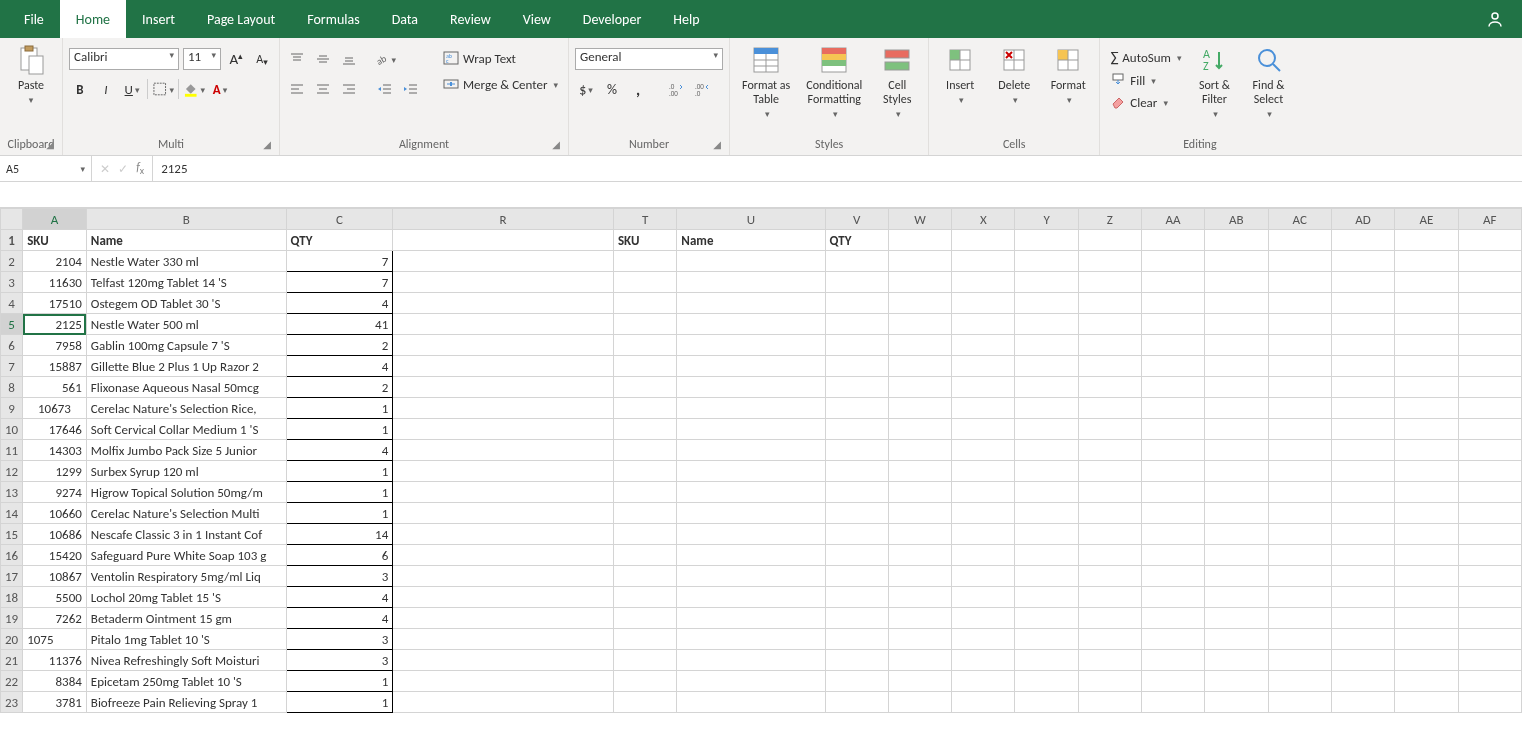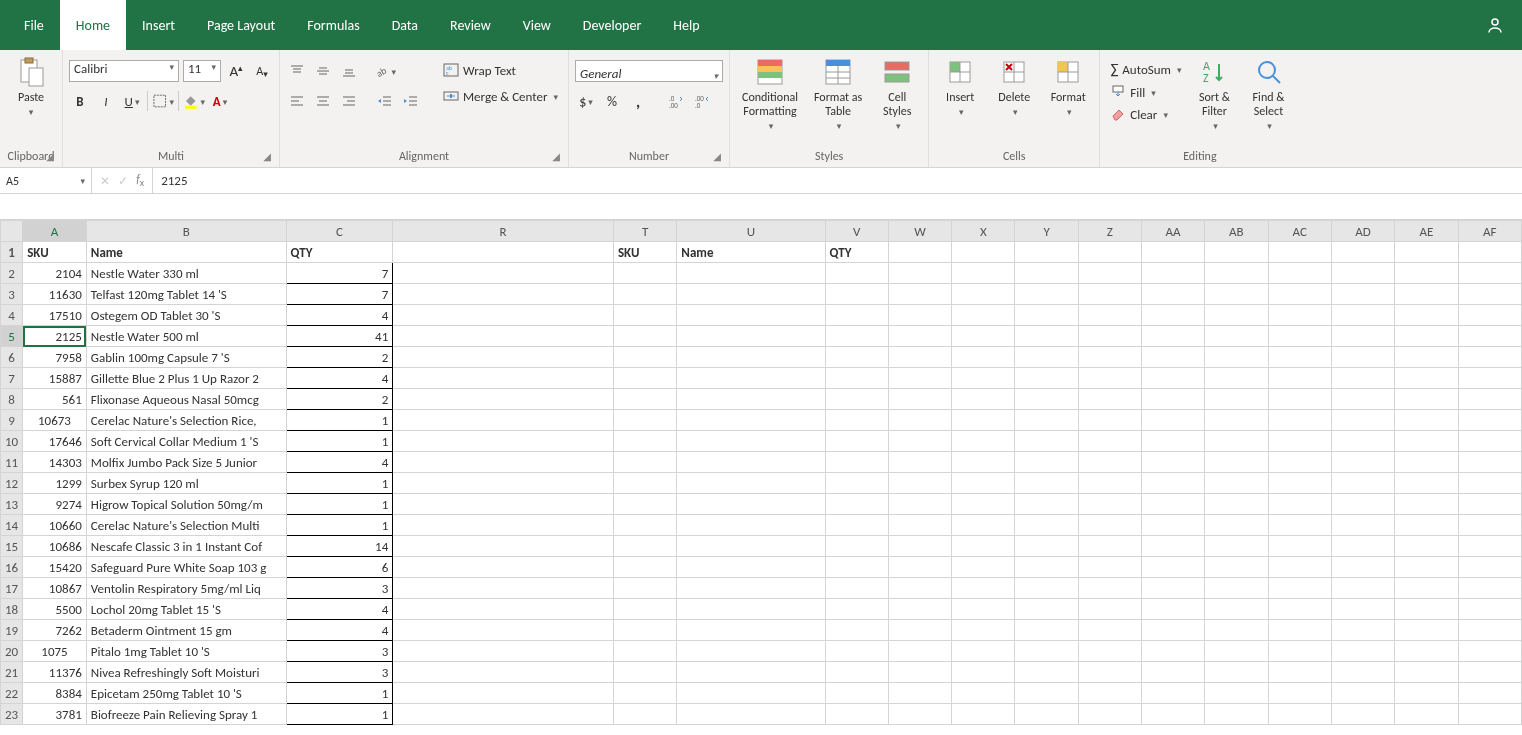--- a/index.html
+++ b/index.html
@@ -1,19 +1,19 @@
 <!DOCTYPE html>
 <html><head>
 <meta charset="utf-8">
 <style>
   * { box-sizing: border-box; margin: 0; padding: 0; }
   body { font-family: "Segoe UI", Calibri, Arial, sans-serif; font-size: 13px; color: #333; background: #fff; overflow: hidden; width: 1522px; height: 735px; }
 
   
-  .tabs { background: #217346; height: 50px; display: flex; align-items: stretch; color: #fff; padding: 0 8px; }
+  .tabs { background: #217346; height: 38px; display: flex; align-items: stretch; color: #fff; padding: 0 8px; }
   .tab { padding: 0 16px; display: flex; align-items: center; font-size: 14px; cursor: pointer; }
   .tab.active { background: #fff; color: #217346; }
   .tell-me { display: flex; align-items: center; gap: 6px; margin-left: 8px; font-size: 14px; }
   .bulb-icon { width: 14px; height: 14px; }
 
   
   .ribbon { background: #f3f2f1; height: 118px; border-bottom: 1px solid #d4d4d4; display: flex; }
   .group { border-right: 1px solid #e1dfdd; display: flex; flex-direction: column; padding: 4px 6px 0 6px; }
   .group-body { flex: 1; display: flex; align-items: flex-start; gap: 4px; }
   .group-label { text-align: center; font-size: 12px; color: #666; padding: 2px 0 4px 0; position: relative; }
@@ -25,21 +25,21 @@
   .small-btn { display: flex; align-items: center; gap: 4px; padding: 2px 4px; cursor: pointer; font-size: 13px; white-space: nowrap; }
   .small-btn svg, .small-btn .icon-box { width: 16px; height: 16px; flex-shrink: 0; }
   .dd-caret::after { content: "▾"; font-size: 9px; color: #666; margin-left: 2px; }
 
   .font-row { display: flex; align-items: center; gap: 4px; }
   .font-name { width: 110px; height: 22px; border: 1px solid #ababab; background: #fff; padding: 0 4px; font-size: 13px; }
   .font-size { width: 38px; height: 22px; border: 1px solid #ababab; background: #fff; padding: 0 4px; font-size: 13px; }
   .icon-btn { width: 22px; height: 22px; display: flex; align-items: center; justify-content: center; cursor: pointer; }
   .icon-btn svg { width: 16px; height: 16px; }
 
-  .number-format { width: 148px; height: 22px; border: 1px solid #ababab; background: #fff; padding: 0 4px; font-size: 13px; display: flex; align-items: flex-end; justify-content: space-between; font-style: italic; }
+  .number-format { width: 148px; height: 22px; border: 1px solid #ababab; background: #fff; padding: 0 4px; font-size: 13px; display: flex; align-items: flex-start; justify-content: space-between; }
 
   
   .formula-bar { height: 26px; border-bottom: 1px solid #d4d4d4; display: flex; align-items: stretch; background: #fff; }
   .name-box { width: 92px; border-right: 1px solid #d4d4d4; display: flex; align-items: center; padding: 0 6px; font-size: 12px; justify-content: space-between; }
   .fx-controls { display: flex; align-items: center; gap: 8px; padding: 0 8px; border-right: 1px solid #d4d4d4; color: #888; }
   .fx-controls span { font-size: 12px; }
   .formula-input { flex: 1; display: flex; align-items: center; padding: 0 8px; font-size: 13px; }
 
   
   .spacer { height: 26px; border-bottom: 1px solid #d4d4d4; background:#fff; }
@@ -279,35 +279,35 @@
       </div>
     </div>
     <div class="group-label"><span>Number</span><span class="launcher">◢</span></div>
   </div>
 
   <div class="group">
     <div class="group-body">
       <div class="big-btn dd-caret">
         <svg viewBox="0 0 32 32">
             <rect x="4" y="4" width="24" height="24" fill="#fff" stroke="#999"></rect>
-            <rect x="4" y="4" width="24" height="6" fill="#e86c60"></rect>
-            <rect x="4" y="10" width="24" height="6" fill="#f6c453"></rect>
-            <rect x="4" y="16" width="24" height="6" fill="#7ec17e"></rect>
-          </svg>
-        <span>Conditional<br>Formatting</span>
-      </div>
-      <div class="big-btn dd-caret">
-        <svg viewBox="0 0 32 32">
-            <rect x="4" y="4" width="24" height="24" fill="#fff" stroke="#999"></rect>
             <rect x="4" y="4" width="24" height="6" fill="#4a90d9"></rect>
             <line x1="4" y1="16" x2="28" y2="16" stroke="#999"></line>
             <line x1="4" y1="22" x2="28" y2="22" stroke="#999"></line>
             <line x1="16" y1="10" x2="16" y2="28" stroke="#999"></line>
           </svg>
         <span>Format as<br>Table</span>
+      </div>
+      <div class="big-btn dd-caret">
+        <svg viewBox="0 0 32 32">
+            <rect x="4" y="4" width="24" height="24" fill="#fff" stroke="#999"></rect>
+            <rect x="4" y="4" width="24" height="6" fill="#e86c60"></rect>
+            <rect x="4" y="10" width="24" height="6" fill="#f6c453"></rect>
+            <rect x="4" y="16" width="24" height="6" fill="#7ec17e"></rect>
+          </svg>
+        <span>Conditional<br>Formatting</span>
       </div>
       <div class="big-btn dd-caret">
         <svg viewBox="0 0 32 32">
             <rect x="4" y="6" width="24" height="8" fill="#e86c60" stroke="#999"></rect>
             <rect x="4" y="18" width="24" height="8" fill="#7ec17e" stroke="#999"></rect>
           </svg>
         <span>Cell<br>Styles</span>
       </div>
     </div>
     <div class="group-label"><span>Styles</span></div>
@@ -842,21 +842,21 @@
           <td class="col-narrow" style=""></td>
           <td class="col-narrow" style=""></td>
           <td class="col-narrow" style=""></td>
           <td class="col-narrow" style=""></td>
           <td class="col-narrow" style=""></td>
         </tr>
       </tbody>
       <tbody>
         <tr>
           <td class="row-head">20</td>
-          <td class="col-A" style="text-align:center">1075</td>
+          <td class="col-A" style="text-align:left">1075</td>
           <td class="col-B" style="">Pitalo 1mg Tablet 10 'S</td>
           <td class="col-C thick-border" style="text-align:right">3</td>
           <td class="col-R" style=""></td>
           <td class="col-T" style=""></td>
           <td class="col-U" style=""></td>
           <td class="col-V" style=""></td>
           <td class="col-narrow" style=""></td>
           <td class="col-narrow" style=""></td>
           <td class="col-narrow" style=""></td>
           <td class="col-narrow" style=""></td>

